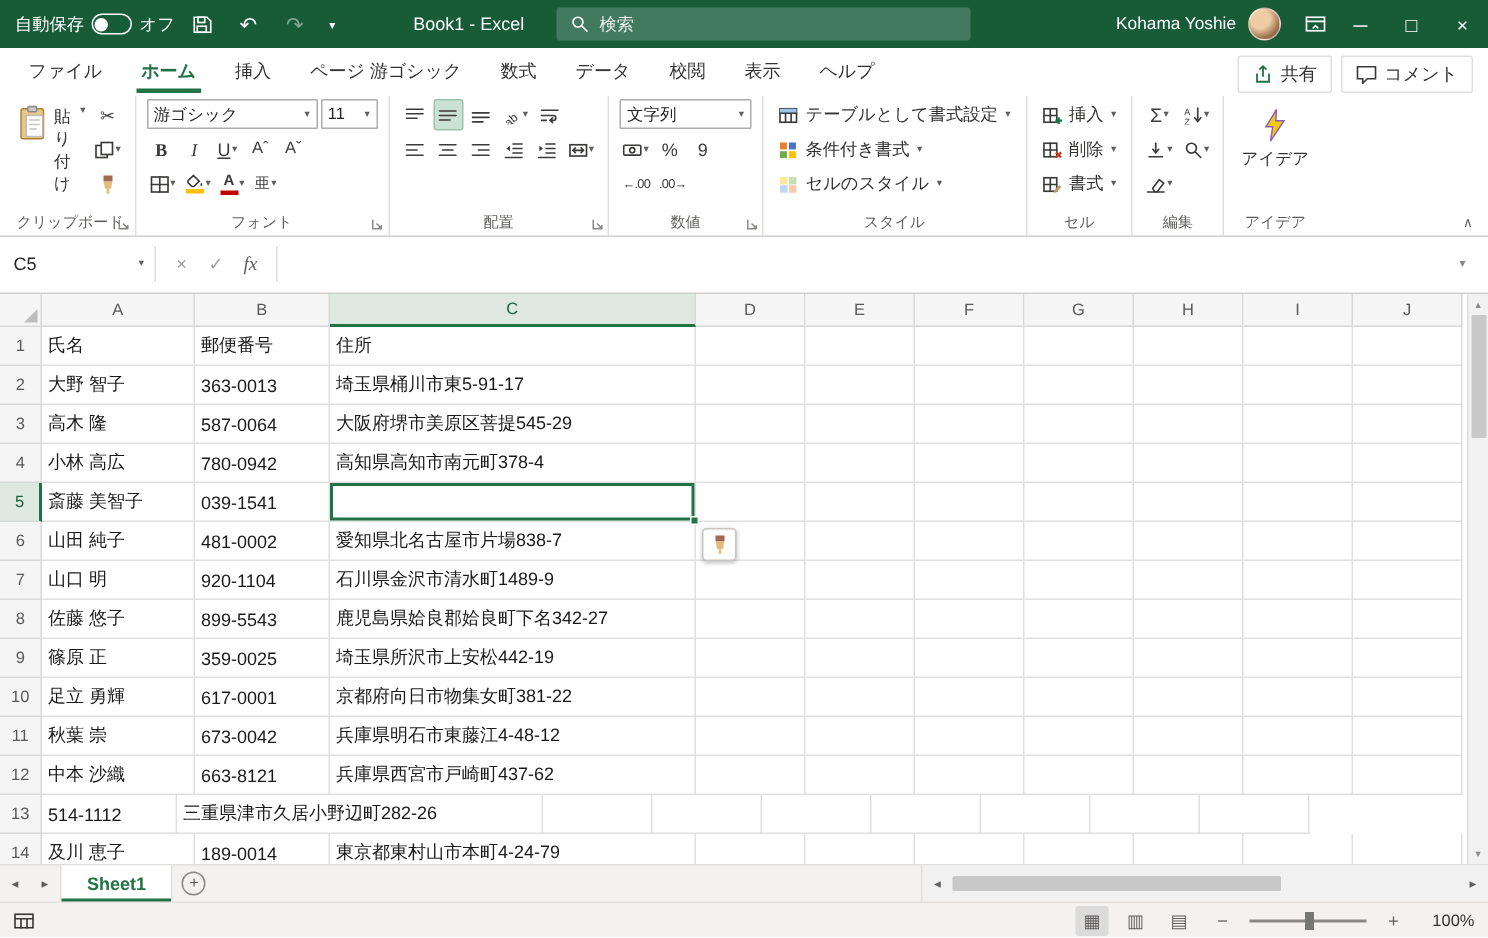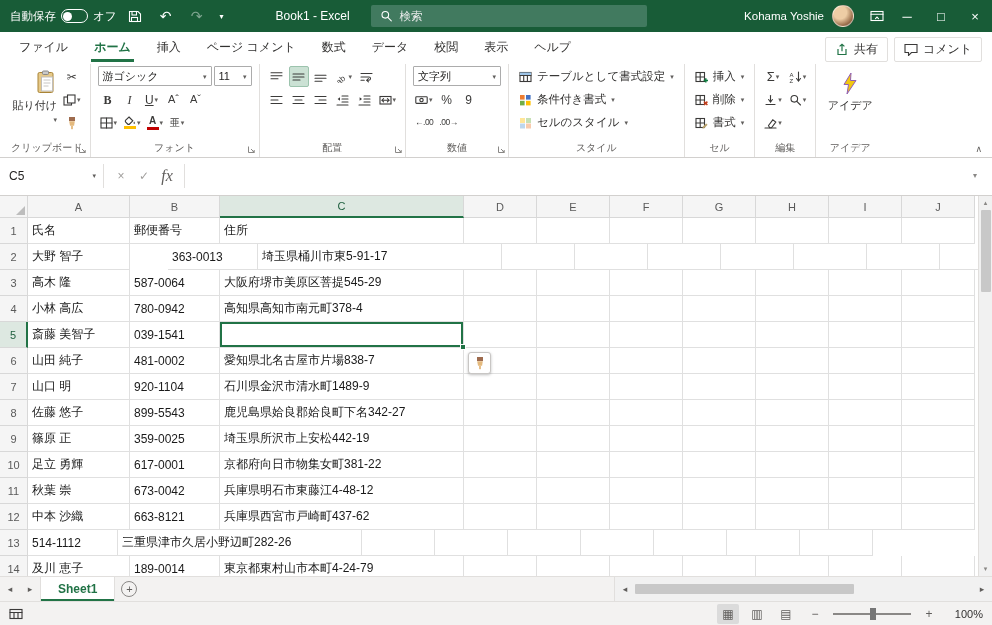--- a/index.html
+++ b/index.html
@@ -45,37 +45,37 @@
   .icn{display:flex;align-items:center;justify-content:center;line-height:1}
   .stack{display:flex;flex-direction:column;align-items:center;gap:1px;line-height:1}
   .cbar{width:12px;height:3px;display:block}
   [data-name="bold-icon"]{font-weight:700;font-family:"Liberation Serif",serif}
   [data-name="italic-icon"]{font-style:italic;font-family:"Liberation Serif",serif}
   [data-name="underline-icon"]{text-decoration:underline}
   [data-name="font-color-icon"]{font-weight:700;font-size:10px}
   [data-name="phonetic-guide-icon"]{font-size:10px}
   [data-name="autosum-icon"]{font-size:13px}
   [data-name="increase-font-size-icon"],[data-name="decrease-font-size-icon"]{font-size:11px}
-  .bigbtn{width:46px;height:74px;display:flex;flex-direction:column;align-items:flex-end;justify-content:flex-start;gap:3px;padding-top:4px;border-radius:2px}
+  .bigbtn{width:46px;height:74px;display:flex;flex-direction:row;align-items:flex-start;justify-content:flex-start;gap:3px;padding-top:4px;border-radius:2px}
   .biglabel{font-size:11px;color:#323130}
   .combo{height:20px;border:1px solid #ACACAC;background:#fff;display:flex;align-items:center;font-size:11px;padding:0 4px;gap:4px;border-radius:1px}
   .combo .car{margin-left:auto}
   .sitem{display:flex;align-items:center;gap:5px;height:21px;font-size:11.5px;padding:0 3px;border-radius:2px;white-space:nowrap;color:#323130}
   .egrid{display:grid;grid-template-columns:auto auto;gap:2px 3px;align-content:flex-start}
   .ideasbtn{width:54px;display:flex;flex-direction:column;align-items:center;gap:3px;padding-top:6px}
   .ideaslabel{font-size:11px;color:#323130}
   .collapse{position:absolute;right:10px;bottom:3px;color:#605E5C;font-size:9px}
 
   
   .fbar{height:38px;display:flex;align-items:center;border-bottom:1px solid #D2D0CE;background:#fff;padding:4px 8px 6px 2px;flex:none}
   .namebox{width:102px;height:24px;display:flex;align-items:center;padding:0 7px;font-size:12px;border-right:1px solid #E1DFDD;color:#252423}
   .namebox .car{margin-left:auto}
   .fbtns{display:flex;align-items:center;gap:3px;padding:0 7px}
   .fbtn{width:20px;height:22px;display:flex;align-items:center;justify-content:center;color:#A19F9D;font-size:12px}
-  .fbtn.fx{font-style:italic;font-family:"Liberation Serif",serif;font-size:16px;color:#605E5C}
+  .fbtn.fx{font-style:italic;font-family:"Liberation Serif",serif;font-size:13px;color:#605E5C}
   .finput{flex:1;height:24px;border-left:1px solid #E1DFDD;padding:0 6px;display:flex;align-items:center}
   .fexpand{width:18px;text-align:center;color:#8A8886;font-size:8px}
 
   
   .grid{position:relative;flex:1;overflow:hidden;background:#fff}
   .colhdrs{display:flex;height:22px}
   .hcell{background:#F5F5F5;border-right:1px solid #D8D8D8;border-bottom:1px solid #D8D8D8;display:flex;align-items:center;justify-content:center;font-size:11px;color:#5A5A5A;flex:none;height:100%}
   .corner{position:relative}
   .corner:after{content:"";position:absolute;right:2px;bottom:2px;border-left:9px solid transparent;border-bottom:9px solid #BDBDBD}
   .hcell.selcol{background:#DDE8E1;border-bottom:2px solid #217346;color:#1E5F3E}
@@ -163,21 +163,21 @@
       <span class="winbtn" data-name="maximize-button">□</span>
       <span class="winbtn" data-name="close-button">×</span>
     </div>
   </div>
 
   <div class="tabrow" data-name="ribbon-tab-bar">
     <div class="rtabs" data-name="ribbon-tab-list">
         <div class="rtab" data-name="tab-file">ファイル</div>
         <div class="rtab active" data-name="tab-home">ホーム</div>
         <div class="rtab" data-name="tab-insert">挿入</div>
-        <div class="rtab" data-name="tab-page-layout">ページ コメント</div>
+        <div class="rtab" data-name="tab-page-layout">ページ 游ゴシック</div>
         <div class="rtab" data-name="tab-formulas">数式</div>
         <div class="rtab" data-name="tab-data">データ</div>
         <div class="rtab" data-name="tab-review">校閲</div>
         <div class="rtab" data-name="tab-view">表示</div>
         <div class="rtab" data-name="tab-help">ヘルプ</div>
       </div>
     <div class="tab-actions" data-name="tab-actions">
       <span class="taction" data-name="share-button">
           <span class="icn" data-name="share-icon">
             <svg width="14" height="13" viewBox="0 0 14 13" aria-hidden="true">
@@ -655,21 +655,21 @@
           <div class="cell" data-name="cell-E1" style="width: 73px;"></div>
           <div class="cell" data-name="cell-F1" style="width: 73px;"></div>
           <div class="cell" data-name="cell-G1" style="width: 73px;"></div>
           <div class="cell" data-name="cell-H1" style="width: 73px;"></div>
           <div class="cell" data-name="cell-I1" style="width: 73px;"></div>
           <div class="cell" data-name="cell-J1" style="width: 73px;"></div>
         </div>
         <div class="grow" data-name="grid-row-2">
           <div class="hcell" data-name="row-header-2" style="width: 28px;">2</div>
           <div class="cell" data-name="cell-A2" style="width: 102px;">大野 智子</div>
-          <div class="cell" data-name="cell-B2" style="width: 90px; margin-left: 38px;">363-0013</div>
+          <div class="cell" data-name="cell-B2" style="width: 90px;">363-0013</div>
           <div class="cell" data-name="cell-C2" style="width: 244px;">埼玉県桶川市東5-91-17</div>
           <div class="cell" data-name="cell-D2" style="width: 73px;"></div>
           <div class="cell" data-name="cell-E2" style="width: 73px;"></div>
           <div class="cell" data-name="cell-F2" style="width: 73px;"></div>
           <div class="cell" data-name="cell-G2" style="width: 73px;"></div>
           <div class="cell" data-name="cell-H2" style="width: 73px;"></div>
           <div class="cell" data-name="cell-I2" style="width: 73px;"></div>
           <div class="cell" data-name="cell-J2" style="width: 73px;"></div>
         </div>
         <div class="grow" data-name="grid-row-3">

